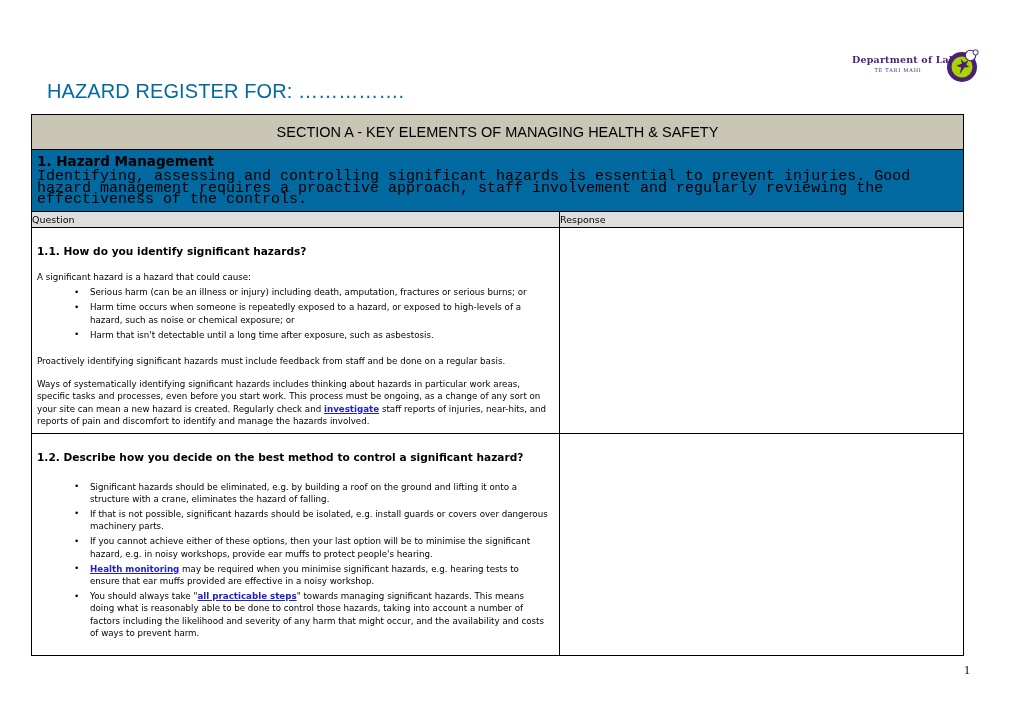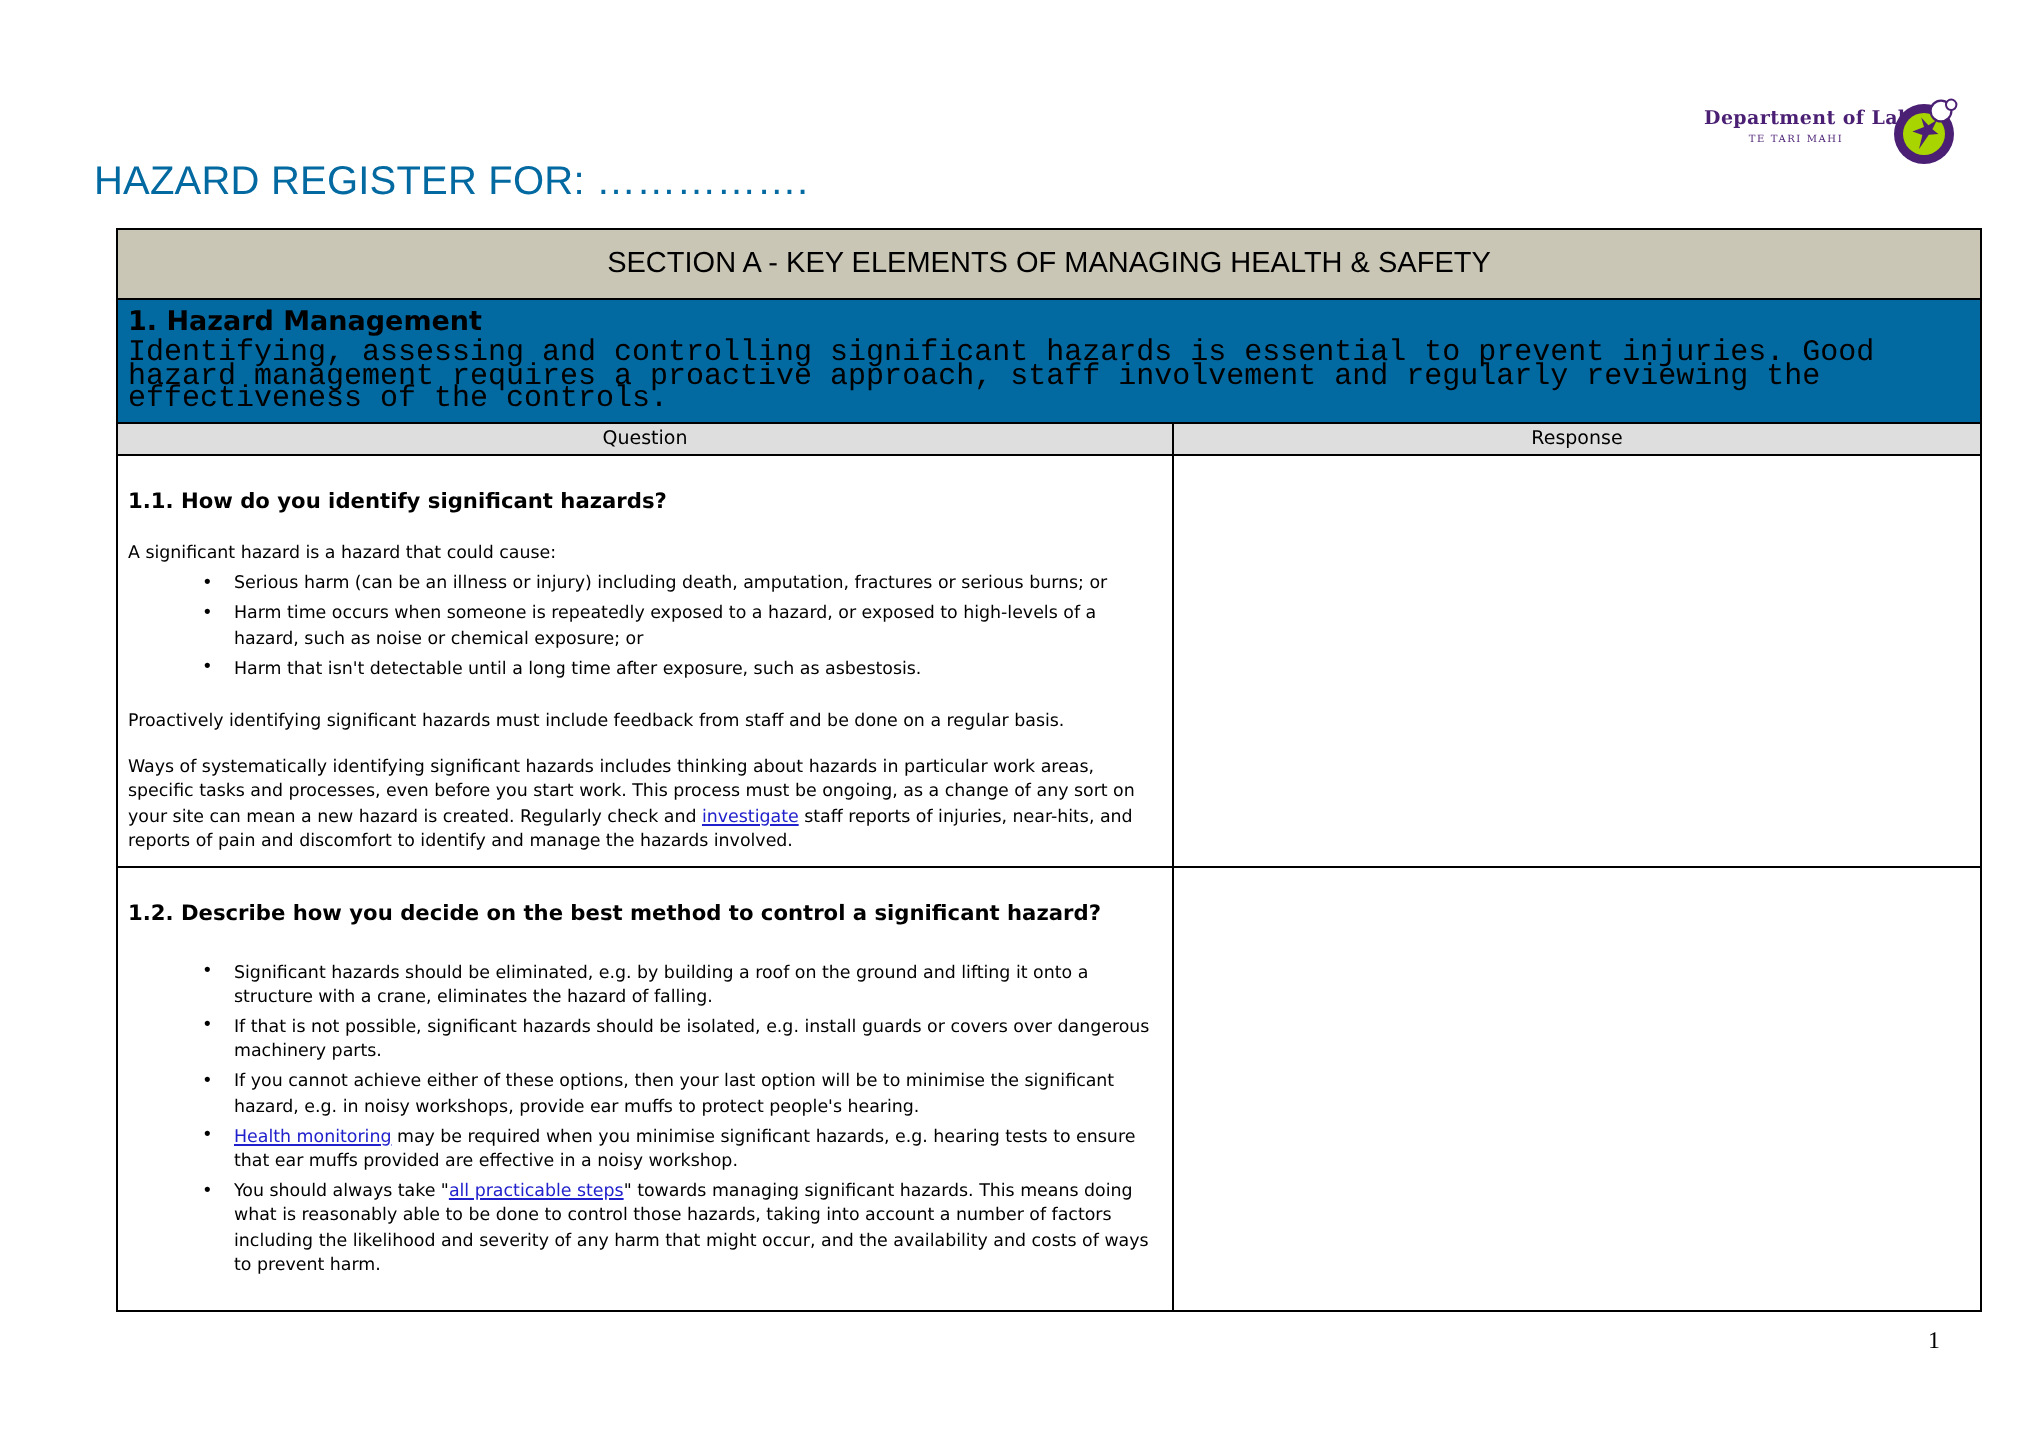--- a/index.html
+++ b/index.html
@@ -65,21 +65,21 @@
     font-size: 20px;
     font-weight: normal;
     color: #0369a1;
     letter-spacing: 0.1px;
     white-space: nowrap;
   }
 
   
   .reg-table {
     position: absolute;
-    left: 58px;
+    left: 31px;
     top: 114px;
     width: 932px;
     border-collapse: collapse;
     table-layout: fixed;
   }
   .reg-table td {
     border: 1.4px solid #000000;
     vertical-align: top;
     padding: 0;
   }
@@ -108,21 +108,20 @@
     margin-bottom: 1px;
   }
   .sub-band-desc {
     font-family: Liberation Mono, monospace;
     font-size: 15px;
     line-height: 11.5px;
   }
 
   .col-head {
     background: #dedede;
-    text-align: center;
     font-family: "DejaVu Sans", sans-serif;
     font-size: 9.5px;
     height: 15px;
     line-height: 15px;
     padding: 0 !important;
   }
 
   .qcell {
     padding: 4px 6px 6px 5px !important;
     font-family: "DejaVu Sans", sans-serif;
@@ -163,20 +162,21 @@
     content: "\2022";
     position: absolute;
     left: -16px;
     top: -0.5px;
     font-size: 9px;
   }
 
   a.doclink {
     color: #2020cc;
     text-decoration: underline;
+    font-weight: bold;
   }
 
   .page-number {
     position: absolute;
     left: 957px;
     top: 663px;
     width: 20px;
     text-align: center;
     font-family: "Liberation Serif", serif;
     font-size: 12px;

